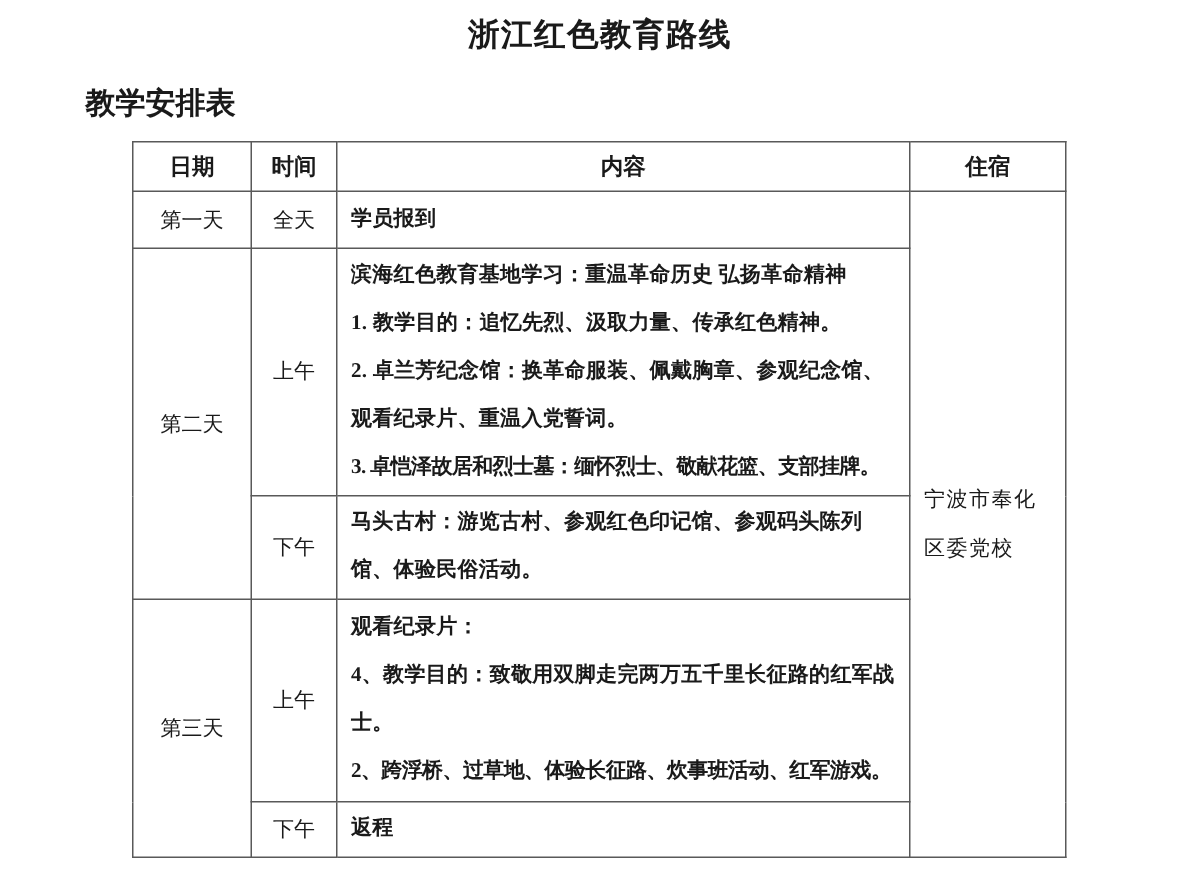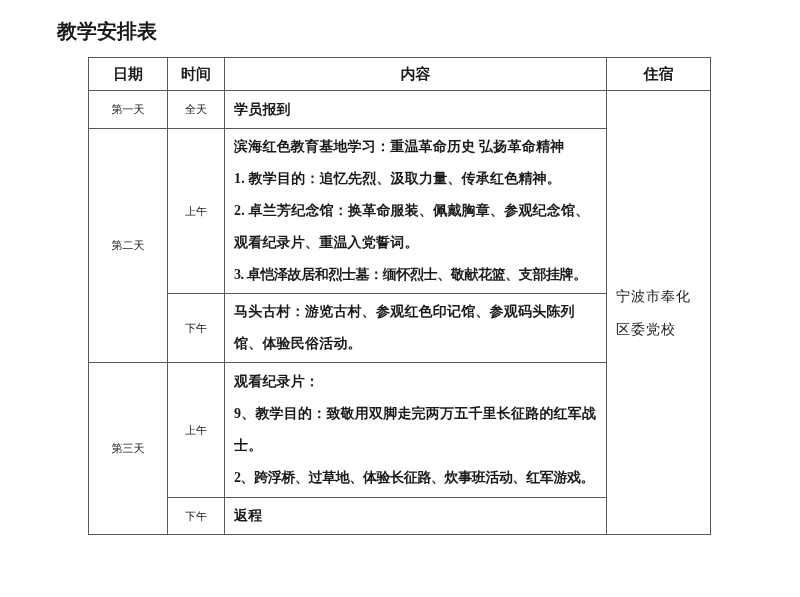--- a/index.html
+++ b/index.html
@@ -47,21 +47,21 @@
   }
   table.schedule th {
     font-family: "Liberation Sans", "DejaVu Sans", sans-serif;
     font-weight: bold;
     font-size: 15px;
     text-align: center;
     height: 33px;
   }
   td.cell-date, td.cell-time {
     text-align: center;
-    font-size: 11px;
+    font-size: 14px;
   }
   td.cell-content {
     padding: 2px 4px 2px 9px;
     font-size: 14px;
   }
   td.cell-content p {
     line-height: 32px;
     letter-spacing: 0.2px;
     font-weight: bold;
   }
@@ -80,20 +80,21 @@
   tr.r-day2am  { height: 164px; }
   tr.r-day2pm  { height: 61px; }
   tr.r-day3am  { height: 135px; }
   tr.r-day3pm  { height: 37px; }
 </style>
 </head>
 <body>
 
 <div class="page">
 
+  <h1 class="doc-title">浙江红色教育路线</h1>
 
 
   <h3 class="section-heading">教学安排表</h3>
 
   <table class="schedule">
     <colgroup>
       <col style="width:79px">
       <col style="width:57px">
       <col style="width:382px">
       <col style="width:104px">
@@ -129,21 +130,21 @@
         <td class="cell-time">下午</td>
         <td class="cell-content">
           <p>马头古村：游览古村、参观红色印记馆、参观码头陈列馆、体验民俗活动。</p>
         </td>
       </tr>
       <tr class="r-day3am">
         <td class="cell-date" rowspan="2">第三天</td>
         <td class="cell-time">上午</td>
         <td class="cell-content">
           <p>观看纪录片：</p>
-          <p>9、教学目的：致敬用双脚走完两万五千里长征路的红军战士。</p>
+          <p>4、教学目的：致敬用双脚走完两万五千里长征路的红军战士。</p>
           <p class="tight">2、跨浮桥、过草地、体验长征路、炊事班活动、红军游戏。</p>
         </td>
       </tr>
       <tr class="r-day3pm">
         <td class="cell-time">下午</td>
         <td class="cell-content">
           <p>返程</p>
         </td>
       </tr>
     </tbody>

